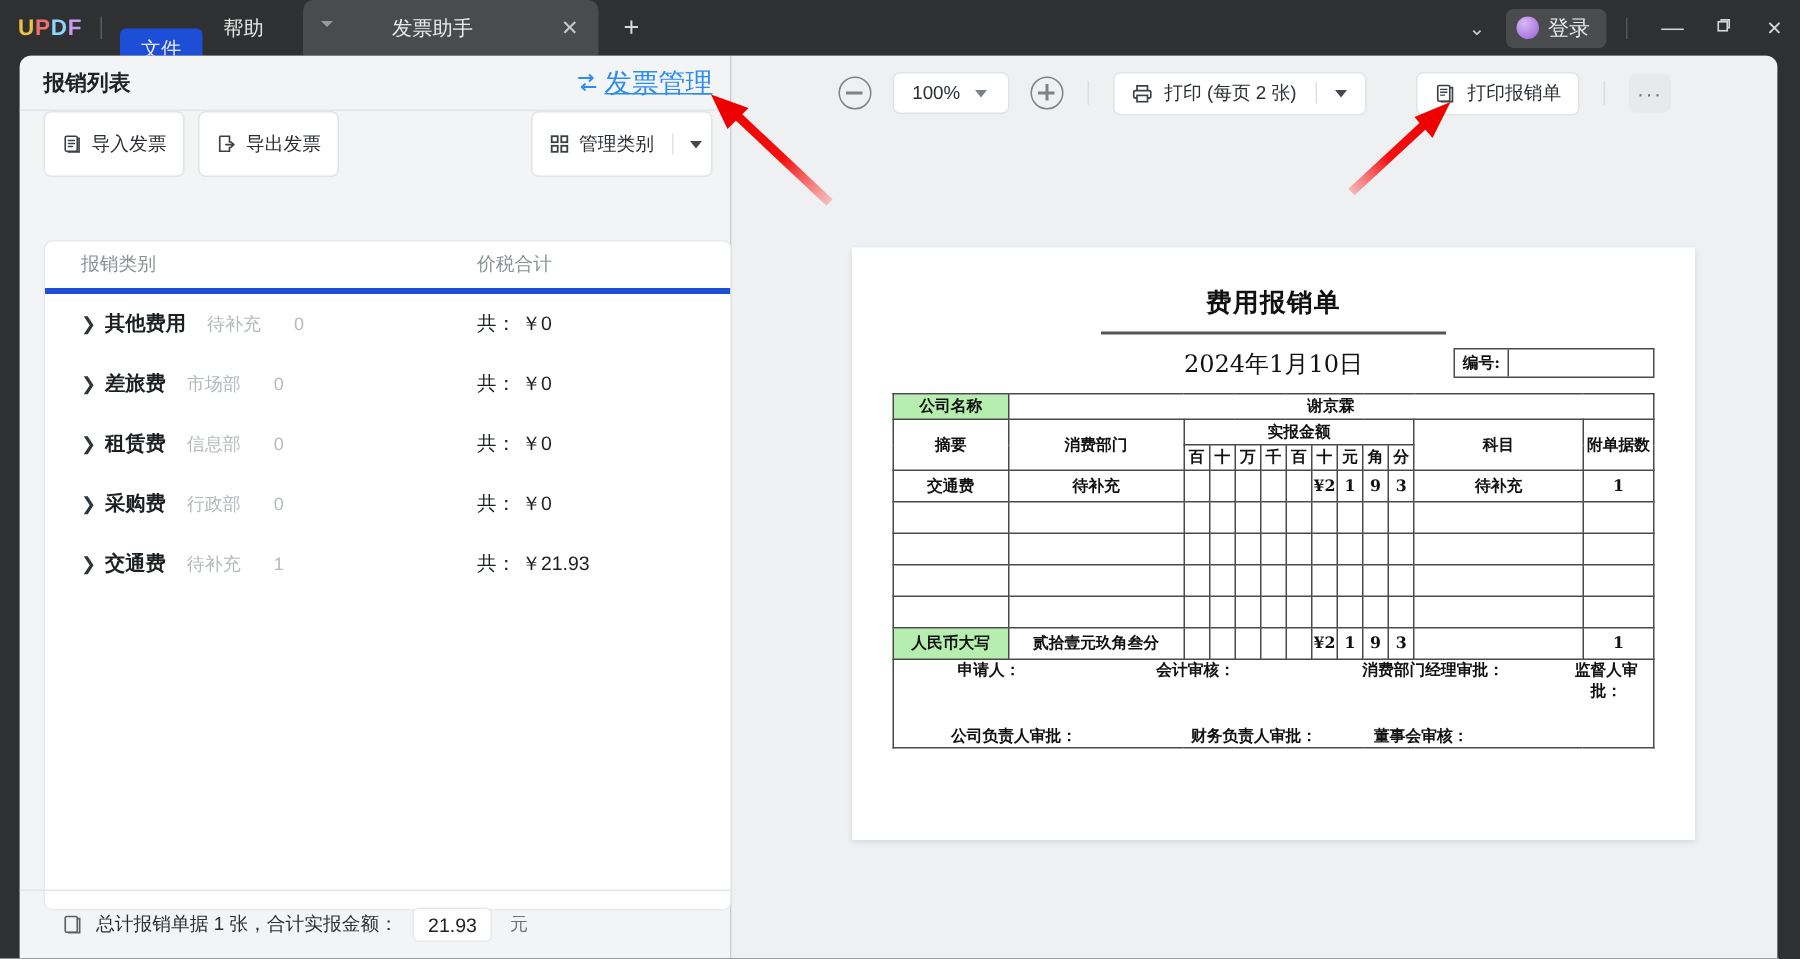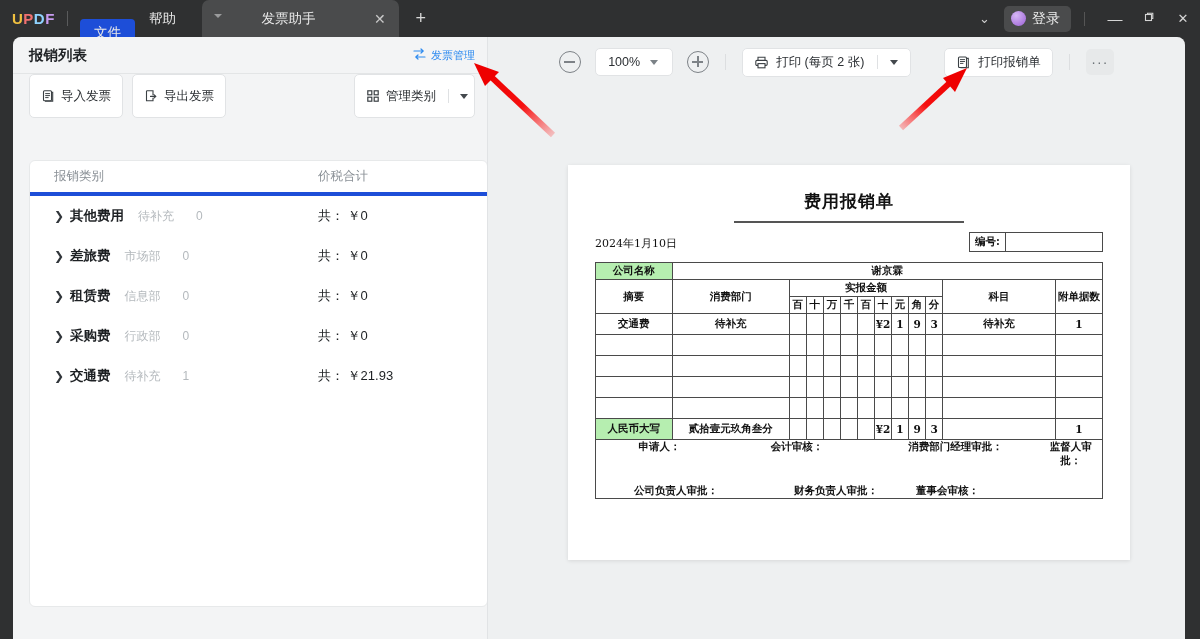--- a/index.html
+++ b/index.html
@@ -80,22 +80,22 @@
   .left-panel {
     position: absolute; left: 0; top: 0; width: 474px; height: 602px;
     background: #f3f4f5;
   }
   .lp-header {
     height: 37px; display: flex; align-items: center;
     border-bottom: 1px solid #e3e5e6; padding: 0 12px 0 16px;
   }
   .lp-title { font-size: 14.5px; font-weight: bold; color: #1f2225; }
   .lp-link {
-    margin-left: auto; color: #2e8bf0; font-size: 11px;
-    display: flex; gap: 5px;
+    margin-left: auto; color: #2e8bf0; font-size: 18px;
+    display: flex; align-items: center; gap: 5px; text-decoration: underline;
   }
   .lp-link svg { display: block; }
   .lp-toolbar {
     height: 44px; display: flex; align-items: center; padding: 0 12px 0 16px;
     gap: 9px;
   }
   .tbtn {
     height: 44px; background: #fff; border: 1px solid #e1e3e5; border-radius: 5px;
     display: flex; align-items: center; gap: 6px; padding: 0 11px;
     font-size: 12.5px; color: #2b2f33;
@@ -200,23 +200,23 @@
     font-weight: bold; font-size: 17px; color: #111; letter-spacing: 1px;
   }
   .doc-rule {
     width: 230px; height: 2px; background: #555; margin: 8px auto 0 auto;
   }
   .doc-daterow {
     display: flex; align-items: center; margin-top: 9px; position: relative;
     height: 22px;
   }
   .doc-date {
-    position: absolute; left: 0; right: 0; text-align: left;
+    position: absolute; left: 0; right: 0; text-align: center;
     font-family: "DejaVu Serif", "Liberation Serif", serif;
-    font-size: 11px; color: #111;
+    font-size: 16px; color: #111;
   }
   .doc-no {
     position: absolute; right: 0; top: 0; display: flex; border: 1px solid #4a4a4a;
     font-family: "DejaVu Serif", "Liberation Serif", serif;
   }
   .doc-no .lbl {
     padding: 2px 5px; font-size: 10.5px; font-weight: bold; color: #111;
     border-right: 1px solid #4a4a4a;
   }
   .doc-no .val { width: 96px; }
@@ -372,20 +372,29 @@
         <div class="row-left">
           <span class="chev">❯</span>
           <span class="row-name">交通费</span>
           <span class="row-dept">待补充</span>
           <span class="row-count">1</span>
         </div>
         <div class="row-total">共： ￥21.93</div>
       </div>
     </div>
 
+    <div class="lp-footer">
+      <svg width="15" height="15" viewBox="0 0 15 15">
+        <rect x="2.5" y="2" width="8" height="10.5" fill="none" stroke="#5a6064" stroke-width="1.1" rx="1"></rect>
+        <path d="M10.5 3.4 h1.6 v9.3 H4.3" fill="none" stroke="#5a6064" stroke-width="1.1"></path>
+      </svg>
+      <span class="txt">总计报销单据 1 张，合计实报金额：</span>
+      <span class="amount-box">21.93</span>
+      <span class="unit">元</span>
+    </div>
   </div>
 
   <div class="v-divider"></div>
 
   <div class="right-panel">
     <div class="rp-toolbar">
       <div class="circ-btn"></div>
       <div class="zoom-box">
         <span>100%</span>
         <span class="caret-dn"></span>

